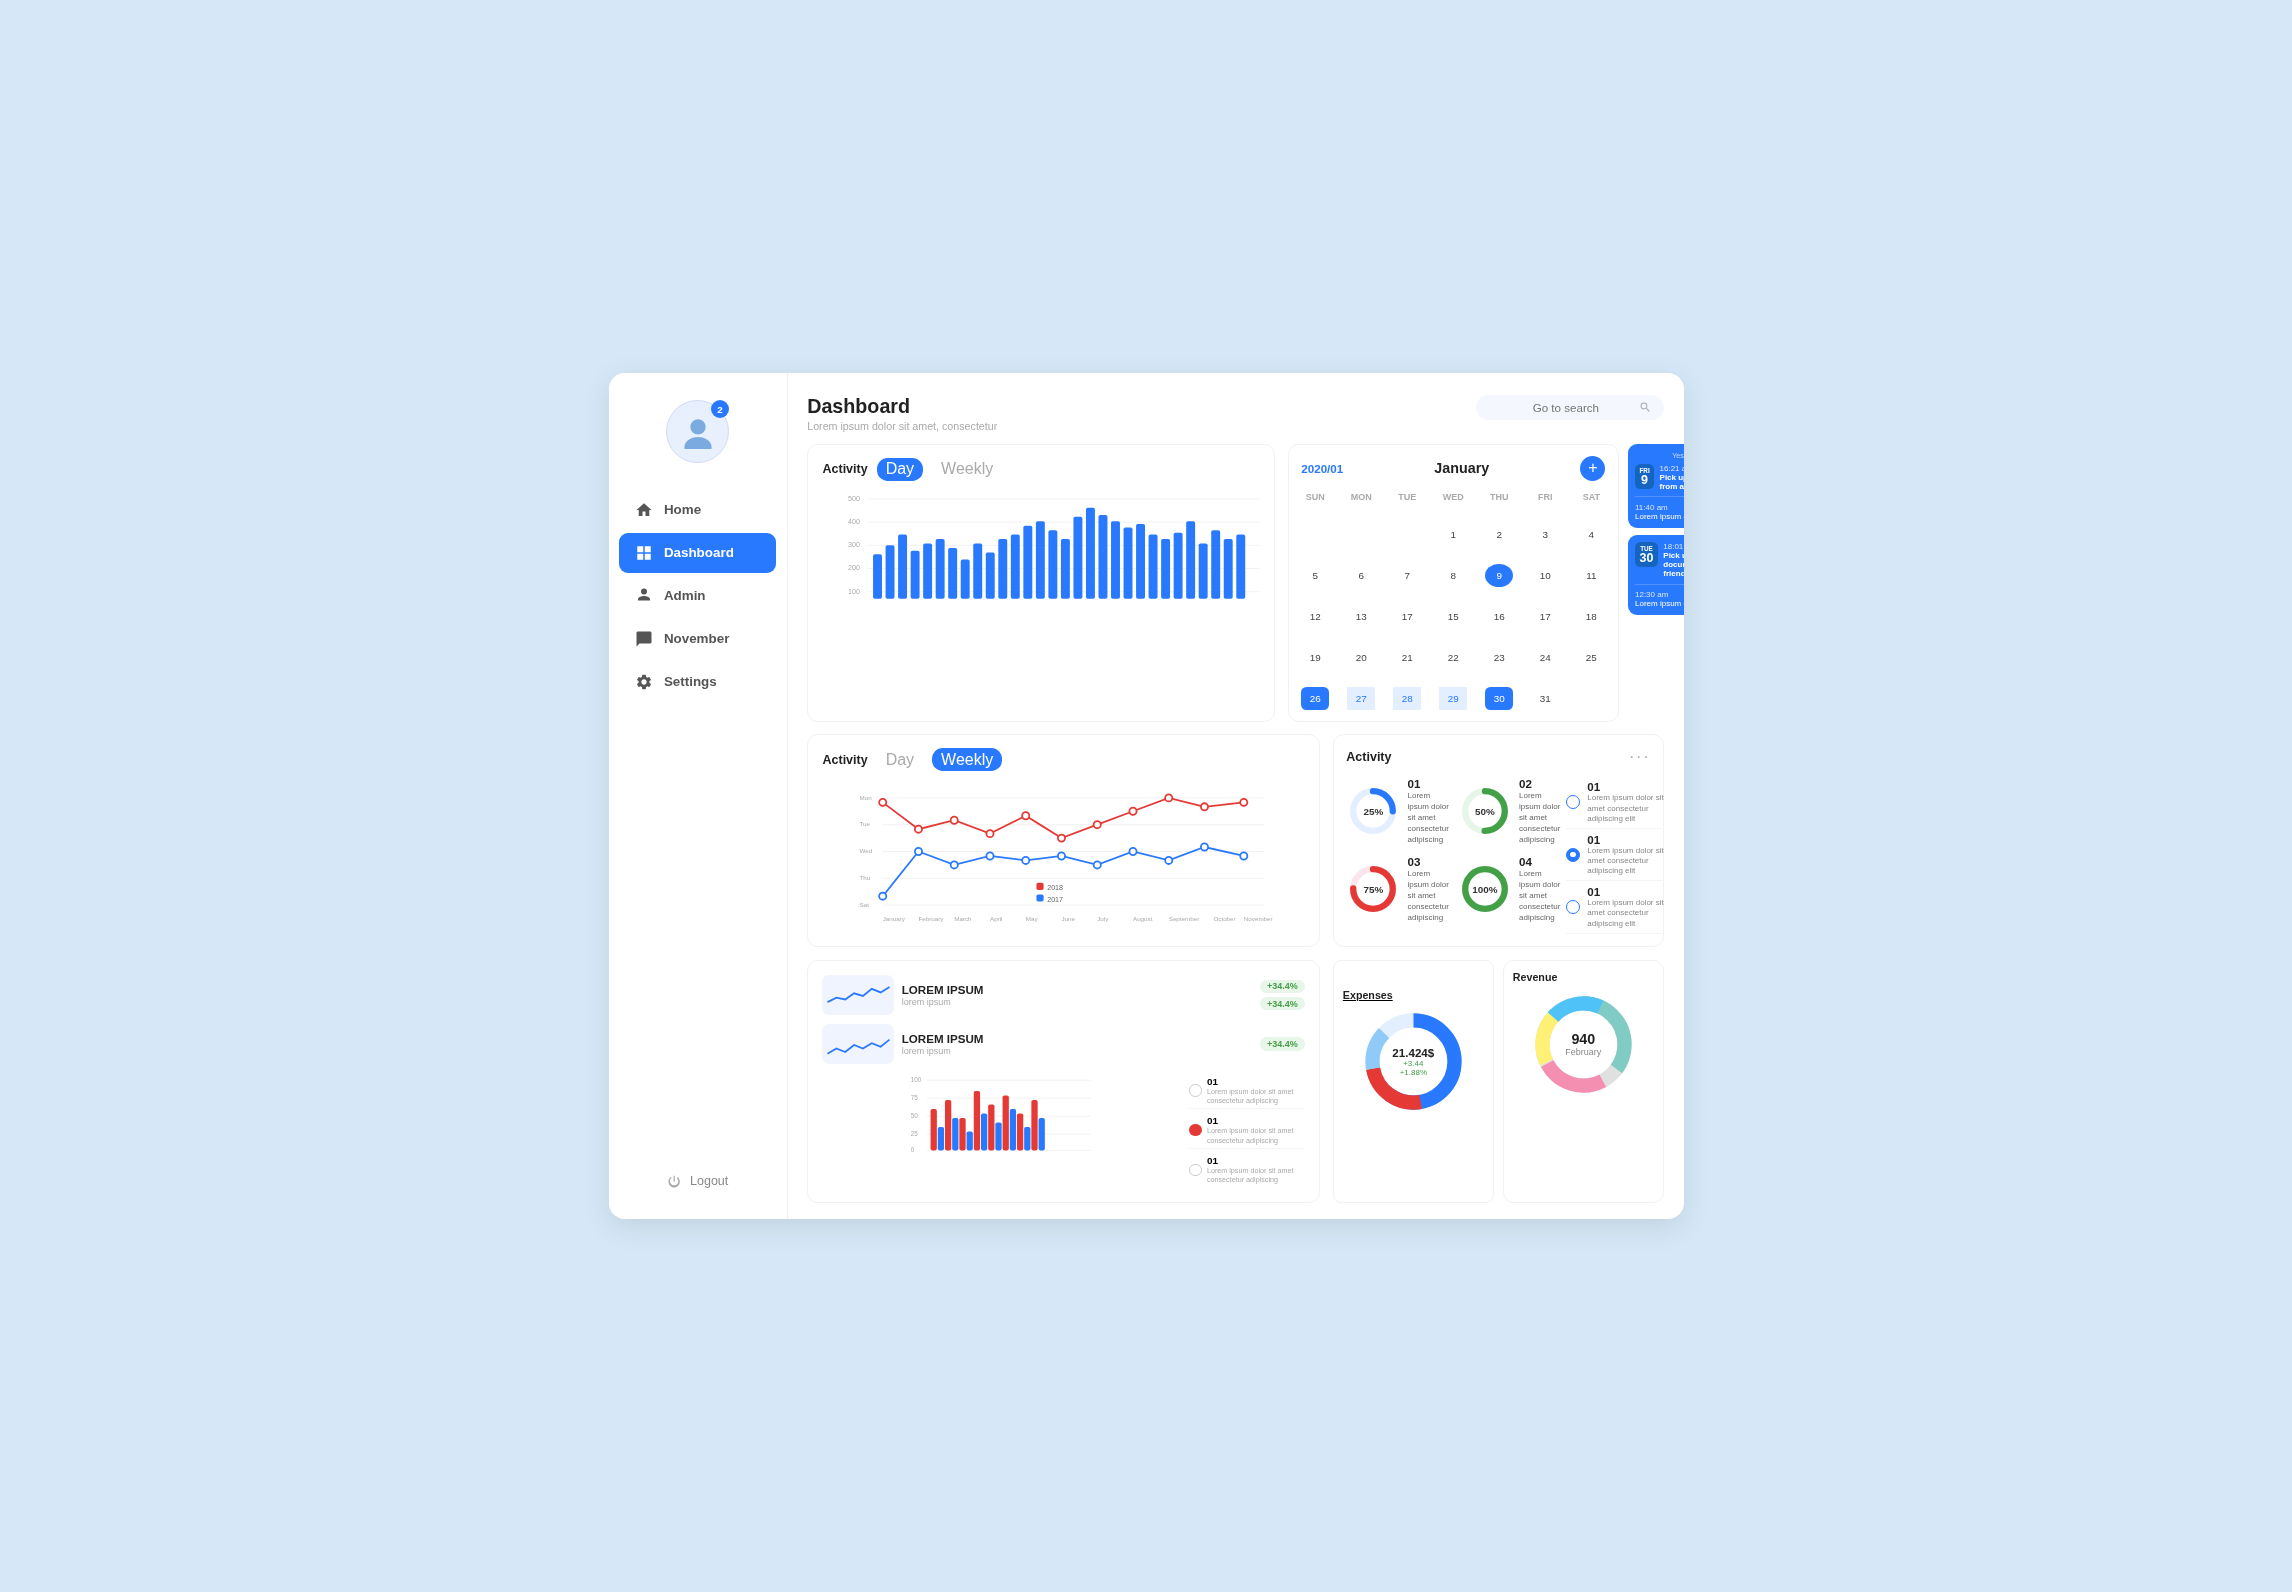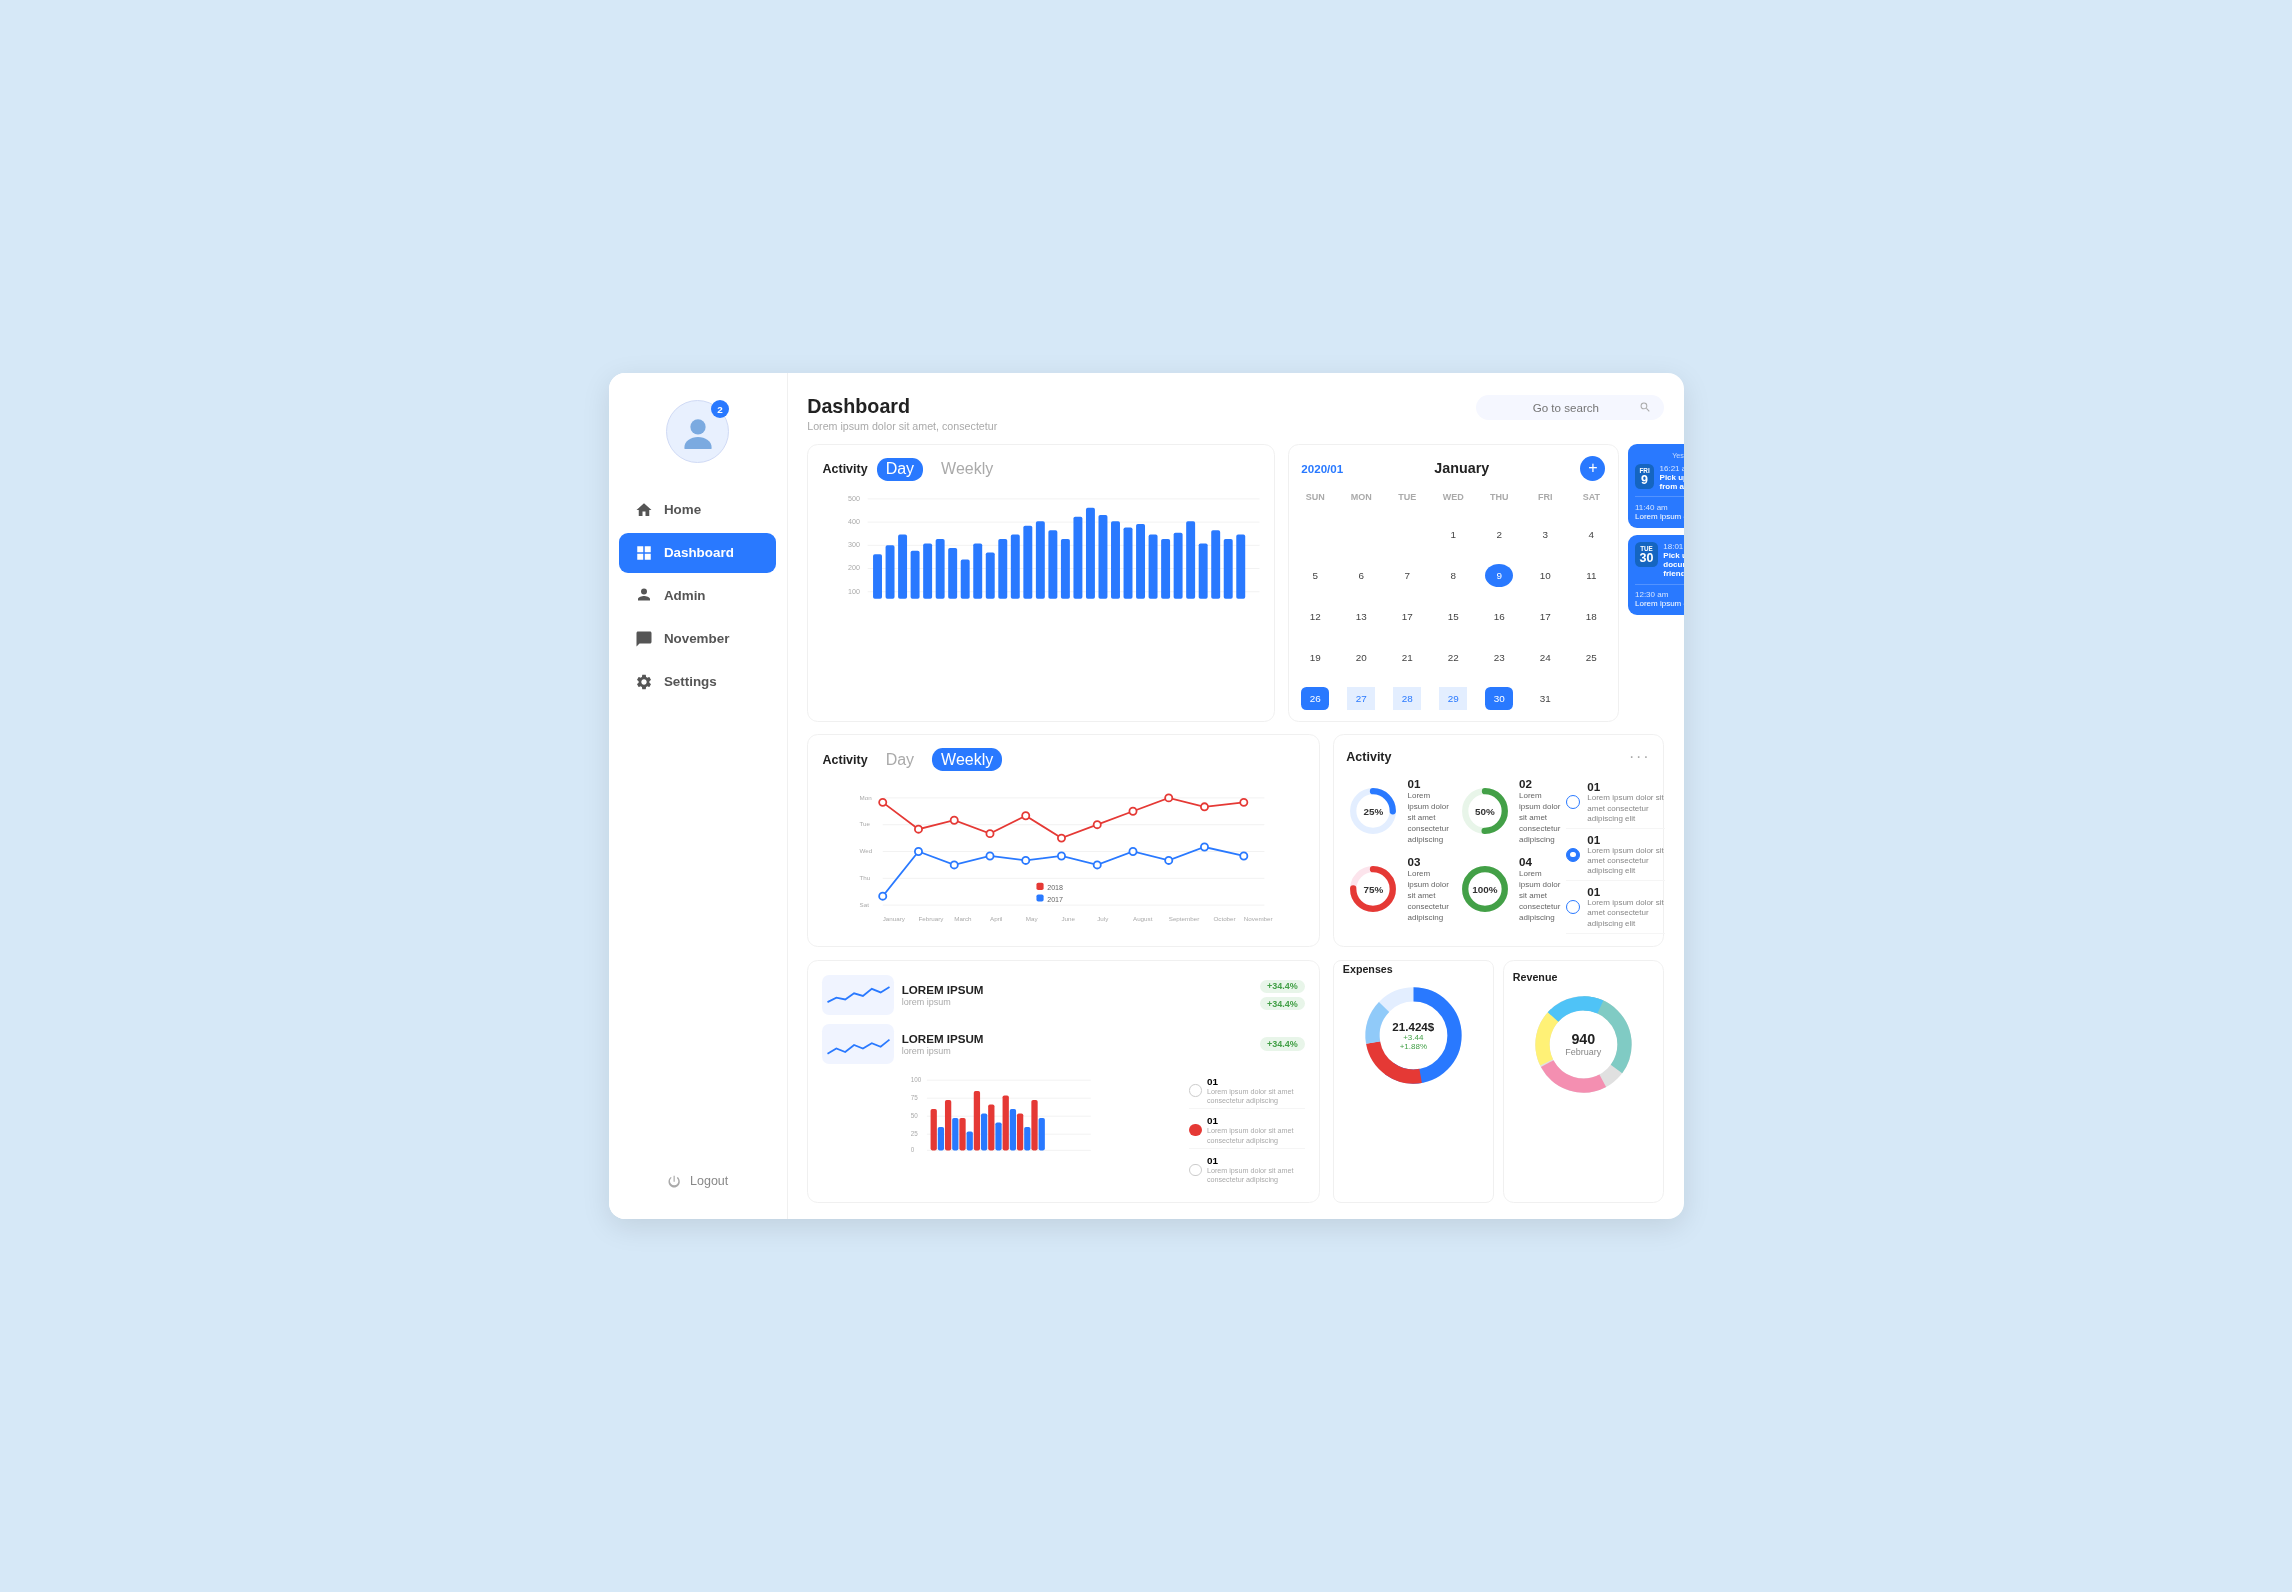--- a/index.html
+++ b/index.html
@@ -684,21 +684,21 @@
                 <div style="font-size:9.9px; font-weight:700;">01</div>
                 <div style="font-size:7.2px; color:#aaa; line-height:1.3;">Lorem ipsum dolor sit amet consectetur adipiscing</div>
               </div>
             </div>
           </div>
         </div>
       </div>
 
       <div style="display:flex; gap:9px; width:331px; flex-shrink:0;">
 
-        <div style="flex:1; background:white; border-radius:8px; border:0.9px solid #f0f0f0; padding:2px 9px; display:flex; flex-direction:column; align-items:center;">
+        <div style="flex:1; background:white; border-radius:8px; border:0.9px solid #f0f0f0; padding:28px 9px; display:flex; flex-direction:column; align-items:center;text-decoration:underline;">
           <div style="font-size:10.7px; font-weight:700; color:#222; margin-bottom:7.2px; align-self:flex-start;">Expenses</div>
           <div style="position:relative; width:107px; height:107px;">
             <svg width="107" height="107" viewBox="0 0 120 120">
               <circle cx="60" cy="60" r="46" fill="none" stroke="#e3eeff" stroke-width="16"></circle>
 
               <circle cx="60" cy="60" r="46" fill="none" stroke="#2979ff" stroke-width="16" stroke-dasharray="173.5 115.6" stroke-linecap="butt" transform="rotate(-90 60 60)"></circle>
               <circle cx="60" cy="60" r="46" fill="none" stroke="#e53935" stroke-width="16" stroke-dasharray="72.3 216.8" stroke-linecap="butt" transform="rotate(80 60 60)"></circle>
               <circle cx="60" cy="60" r="46" fill="none" stroke="#90caf9" stroke-width="16" stroke-dasharray="43.4 245.7" stroke-linecap="butt" transform="rotate(170 60 60)"></circle>
             </svg>
             <div style="position:absolute; top:50%; left:50%; transform:translate(-50%,-50%); text-align:center;">

